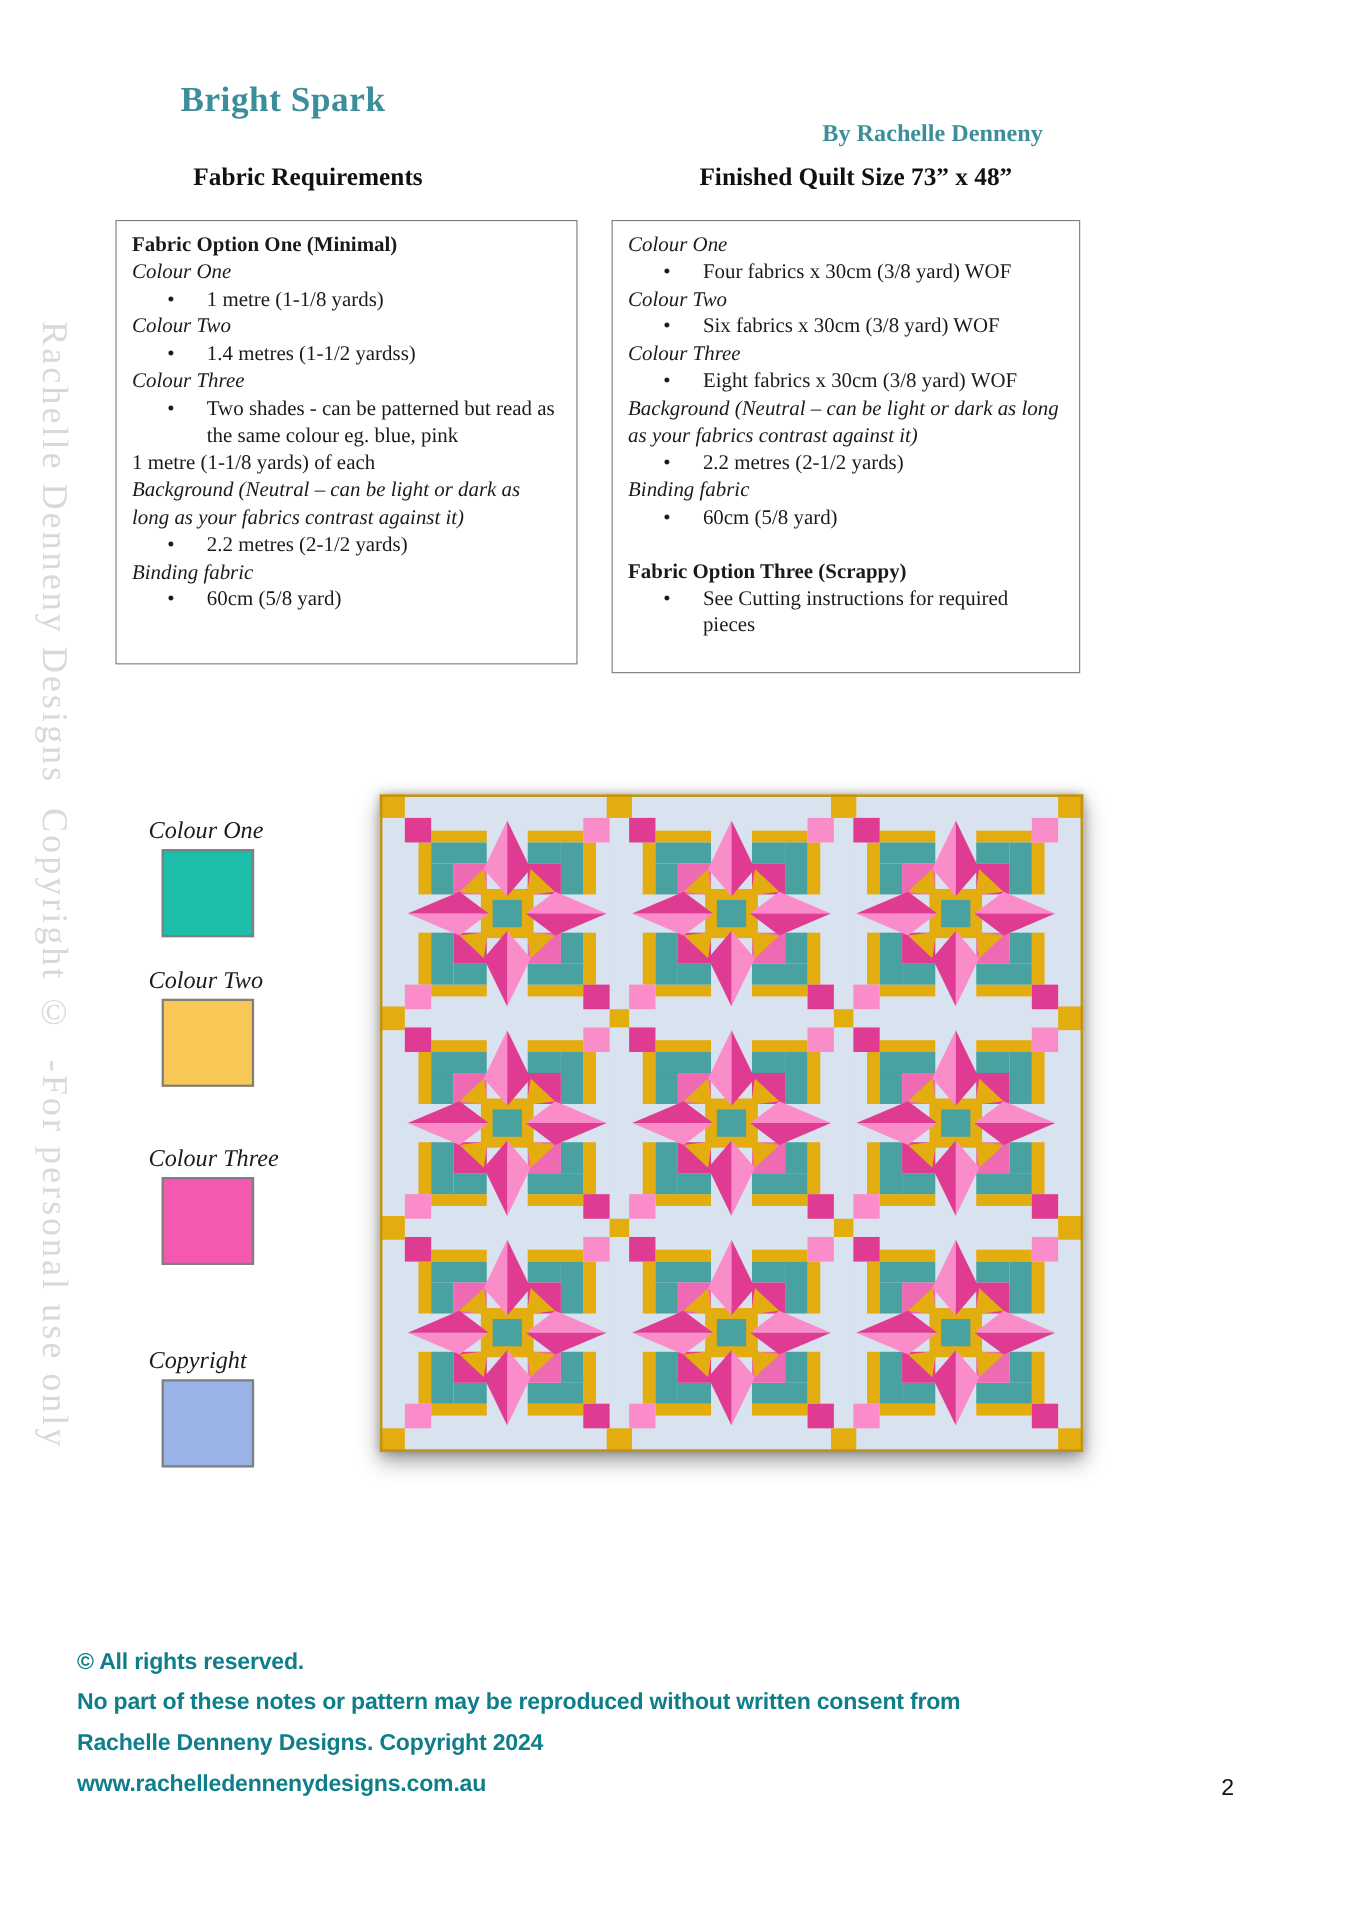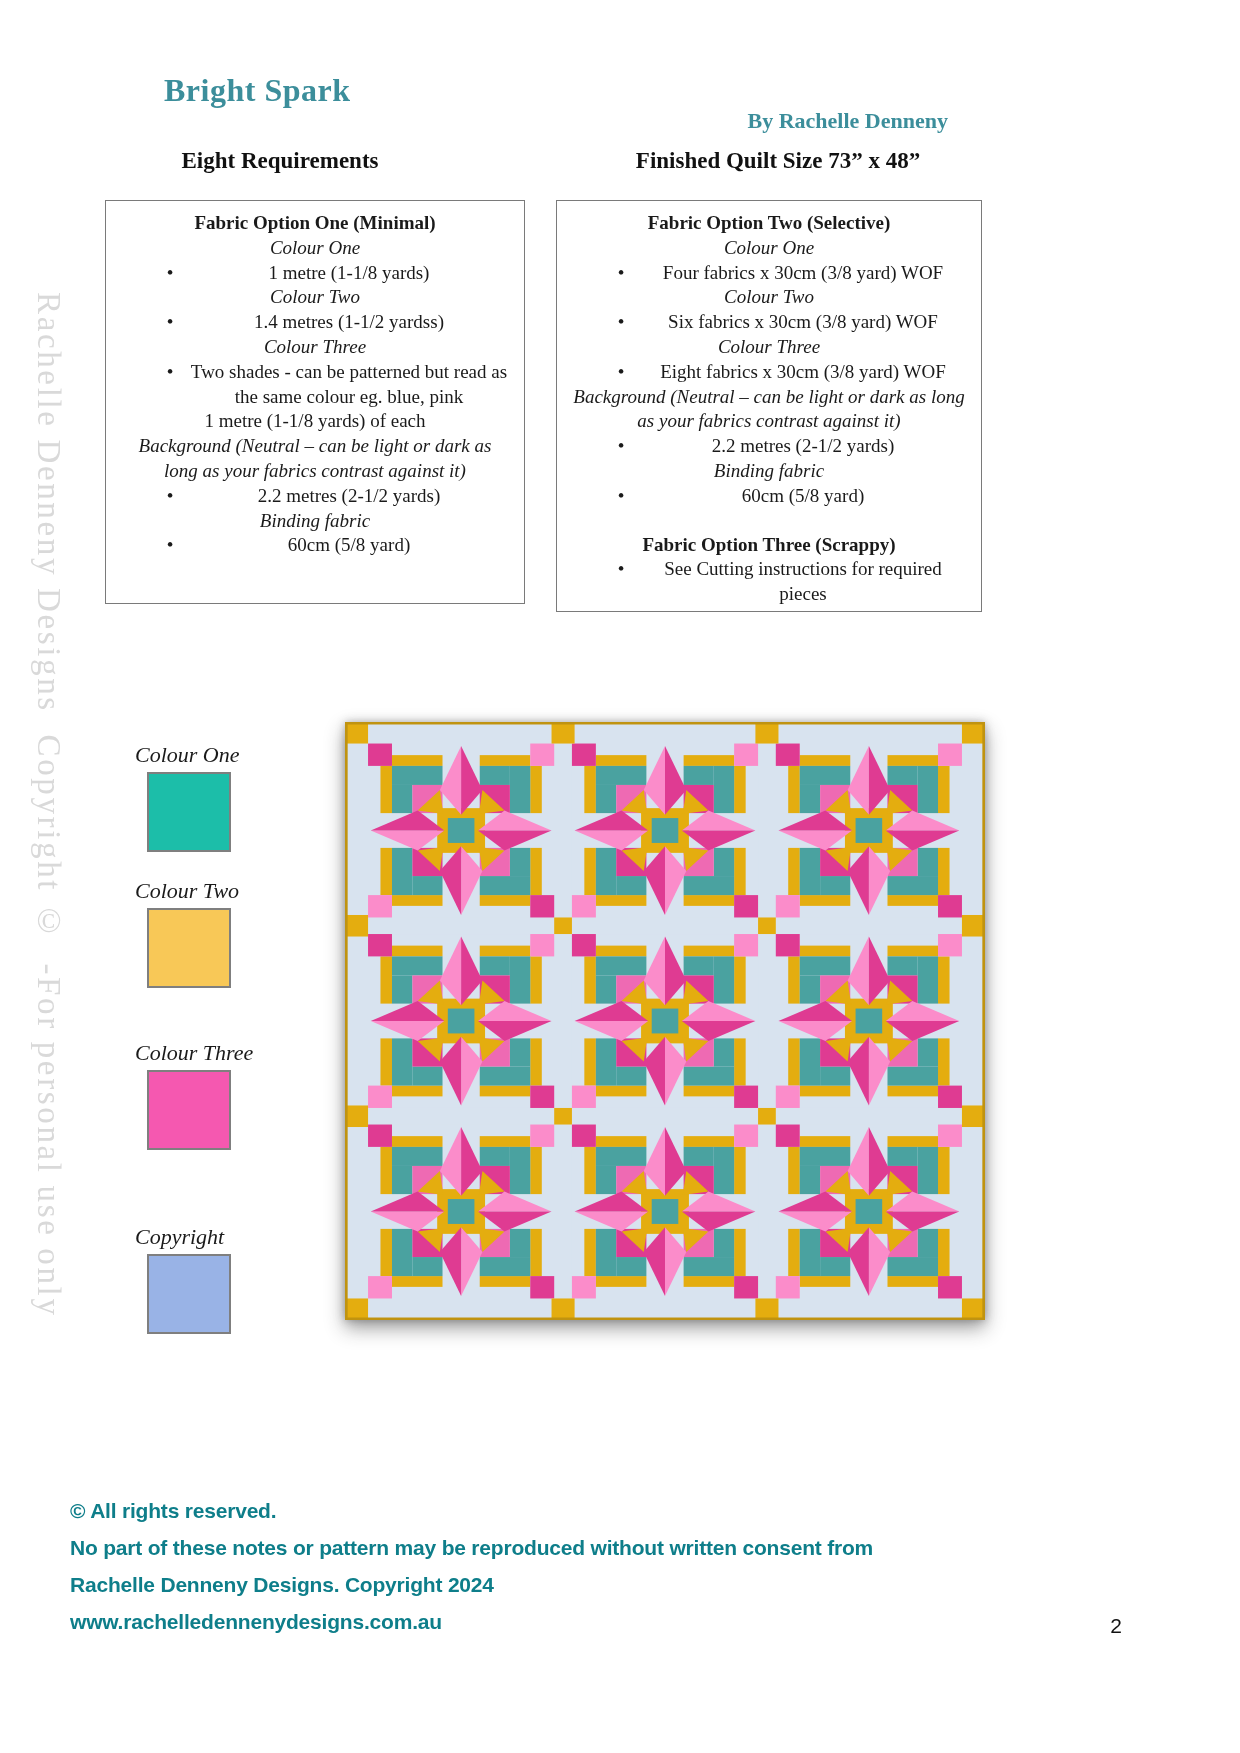--- a/index.html
+++ b/index.html
@@ -38,21 +38,21 @@
   #heading-right{left:558px;width:440px;}
   
   .option-box{
     position:absolute;top:200px;
     border:1.5px solid #7a7a7a;background:#fff;
     padding:10px 14px 0 14px;box-sizing:border-box;
     font-size:19px;line-height:24.8px;
   }
   #box-one{left:105px;width:420px;height:404px;}
   #box-two{left:556px;width:426px;height:412px;}
-  .ln{min-height:10px;text-align:center;}
+  .ln{min-height:10px;}
   .ln.bold{font-weight:bold;}
   .ln.italic{font-style:italic;}
   .ln.bullet{display:flex;}
   .ln.bullet .b{flex:0 0 36px;padding-left:32px;box-sizing:content-box;}
   .ln.bullet .t{flex:1;}
   .ln.spacer{height:24px;}
   
   .legend-item{position:absolute;left:120px;}
   .legend-label{
     position:absolute;left:15px;top:0;
@@ -93,21 +93,21 @@
 </head>
 <body>
 
 <div id="page">
 
   <div id="watermark">Rachelle Denneny Designs  Copyright ©  -For personal use only</div>
 
   <div id="title" style="color: rgb(60, 142, 155);">Bright Spark</div>
   <div id="subtitle" style="color: rgb(60, 142, 155);">By Rachelle Denneny</div>
 
-  <div id="heading-left" class="section-heading">Eight Requirements</div>
+  <div id="heading-left" class="section-heading">Fabric Requirements</div>
   <div id="heading-right" class="section-heading">Finished Quilt Size 73” x 48”</div>
 
   <div id="box-one" class="option-box">
       <div class="ln bold">Fabric Option One (Minimal)</div>
       <div class="ln italic">Colour One</div>
       <div class="ln bullet">
         <span class="b">•</span>
         <span class="t">1 metre  (1-1/8 yards)</span>
       </div>
       <div class="ln italic">Colour Two</div>
@@ -126,21 +126,20 @@
         <span class="b">•</span>
         <span class="t">2.2 metres  (2-1/2 yards)</span>
       </div>
       <div class="ln italic">Binding fabric</div>
       <div class="ln bullet">
         <span class="b">•</span>
         <span class="t">60cm  (5/8 yard)</span>
       </div>
     </div>
   <div id="box-two" class="option-box">
-      <div class="ln bold">Fabric Option Two (Selective)</div>
       <div class="ln italic">Colour One</div>
       <div class="ln bullet">
         <span class="b">•</span>
         <span class="t">Four fabrics x 30cm (3/8 yard) WOF</span>
       </div>
       <div class="ln italic">Colour Two</div>
       <div class="ln bullet">
         <span class="b">•</span>
         <span class="t">Six fabrics x 30cm  (3/8 yard) WOF</span>
       </div>

